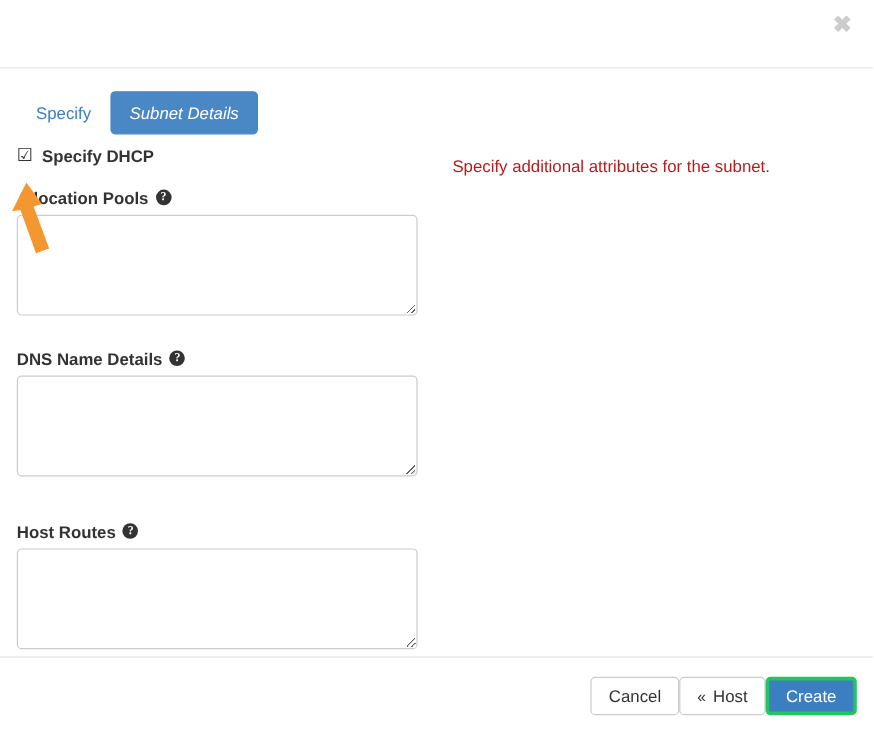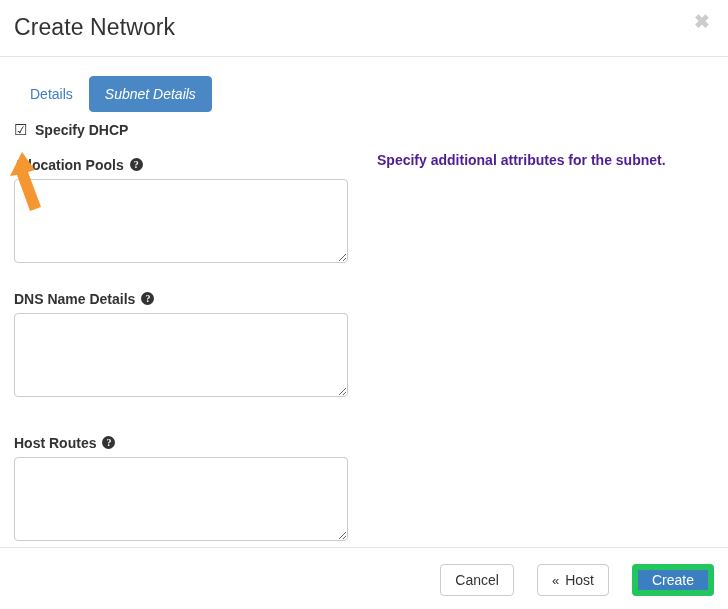--- a/index.html
+++ b/index.html
@@ -95,26 +95,25 @@
   }
   .col-left {
     position: absolute;
     left: 14px;
     top: 0;
     width: 336px;
   }
   .col-right {
     position: absolute;
     left: 377px;
-    top: 30px;
+    top: 8px;
     width: 320px;
     font-size: 14px;
     line-height: 20px;
-    color: #4c1d95;
-    font-weight: bold;
+    color: #b91c1c;
   }
 
   
   .checkbox-row {
     display: flex;
     align-items: center;
     height: 20px;
     margin-bottom: 15px;
     cursor: pointer;
   }
@@ -190,21 +189,21 @@
     width: 728px;
     height: 62px;
     border-top: 1px solid #e5e5e5;
     box-sizing: border-box;
   }
   .footer-buttons {
     position: absolute;
     right: 14px;
     top: 16px;
     display: flex;
-    gap: 23px;
+    gap: 0;
   }
   .btn {
     display: inline-flex;
     align-items: center;
     justify-content: center;
     height: 32px;
     padding: 0 14px;
     font-size: 14px;
     border-radius: 4px;
     cursor: pointer;
@@ -212,21 +211,21 @@
     white-space: nowrap;
     font-family: "Liberation Sans", sans-serif;
   }
   .btn-default {
     background: #ffffff;
     border: 1px solid #cccccc;
     color: #333333;
   }
   .btn-primary {
     background: #3c7fc0;
-    border: 6px solid #22c55e;
+    border: 3px solid #22c55e;
     color: #ffffff;
   }
   .chev { margin-right: 6px; font-size: 13px; }
 
   
   .annot-arrow {
     position: absolute;
     left: 8px;
     top: 148px;
     width: 60px;
@@ -234,27 +233,26 @@
     pointer-events: none;
     z-index: 40;
   }
 </style>
 </head>
 <body>
 
 <div id="modal">
 
   <div class="modal-header">
-    <div class="modal-title">Create Network</div>
     <div class="close-btn">✖</div>
   </div>
 
   <div class="tabs">
     <div class="tab">
-      <span>Details</span>
+      <span>Specify</span>
     </div>
     <div class="tab active">
       <span>Subnet Details</span>
     </div>
   </div>
 
   <div class="modal-body">
 
     <div class="col-left">
 

